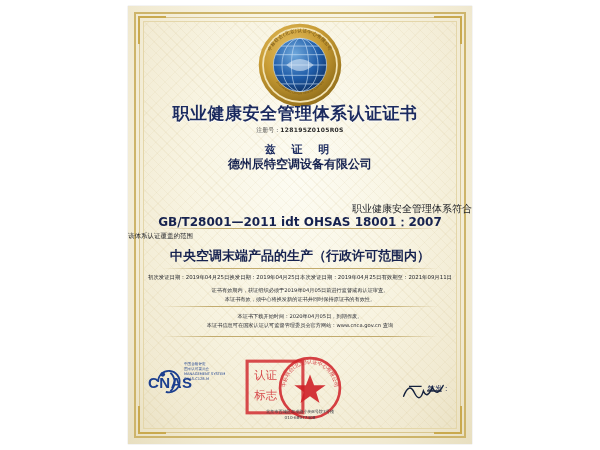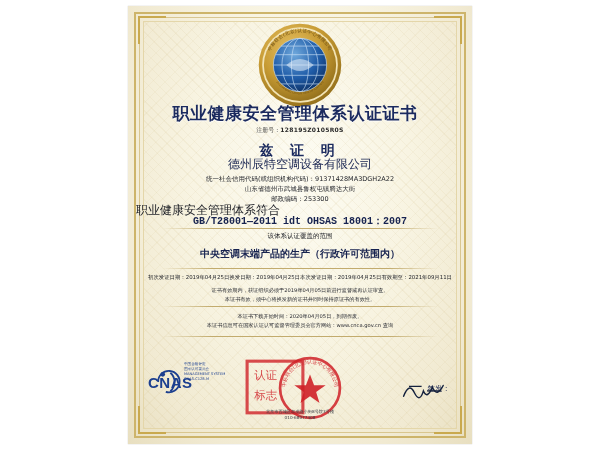--- a/index.html
+++ b/index.html
@@ -98,88 +98,86 @@
     color: #2b2b2b;
   }
   .cert-no-row .lbl { color: #444; }
   .cert-no-row .val { font-weight: bold; letter-spacing: .3px; }
 
   .sub-title {
     position: absolute;
     top: 136px;
     left: 0; right: 0;
     text-align: center;
-    font-size: 14px;
+    font-size: 11px;
     font-weight: bold;
     color: #1b2a5e;
     letter-spacing: 6px;
   }
 
   
   .company {
     position: absolute;
     top: 150px;
     left: 0; right: 0;
     text-align: center;
     font-size: 12px;
-    font-weight: normal;
+    font-weight: bold;
     color: #16224f;
   }
   .idblock {
     position: absolute;
     top: 168px;
     left: 28px; right: 28px;
     text-align: center;
     font-size: 6.5px;
     line-height: 1.55;
     color: #23252b;
   }
   .scope-head {
     position: absolute;
     top: 196px;
-    left: 8px; right: 0;
-    text-align: left;
+    left: 16px; right: 0;
+    text-align: right;
+    font-size: 10px;
+    color: #23252b;
+  }
+  .standard {
+    position: absolute;
+    top: 208px;
+    left: 0; right: 0;
+    text-align: center;
     font-size: 12px;
-    color: #23252b;
-  }
-  .standard {
-    position: absolute;
-    top: 208px;
-    left: 0; right: 0;
-    text-align: center;
-    font-size: 10px;
     font-weight: bold;
     color: #16224f;
-    font-family: Liberation Mono, monospace;
   }
   .rule {
     position: absolute;
     left: 34px; right: 34px;
     height: 1px;
     background: linear-gradient(90deg, transparent, #c2ab6d 18%, #c2ab6d 82%, transparent);
   }
   .rule.r1 { top: 222px; }
   .rule.r2 { top: 262px; }
   .rule.r3 { top: 300px; }
   .rule.r4 { top: 330px; }
 
   .scope-note {
     position: absolute;
     top: 226px;
     left: 0; right: 0;
-    text-align: center;
     font-size: 6.5px;
     color: #23252b;
   }
   .scope-body {
     position: absolute;
     top: 240px;
     left: 24px; right: 24px;
     text-align: center;
-    font-size: 10px;
+    font-size: 13px;
     font-weight: bold;
     line-height: 1.6;
     color: #16224f;
   }
   .dates {
     position: absolute;
     top: 268px;
     left: 20px; right: 20px;
     display: flex;
     justify-content: space-between;
@@ -327,25 +325,20 @@
     <div class="main-title">职业健康安全管理体系认证证书</div>
 
     <div class="cert-no-row">
       <span class="lbl">注册号：</span><span class="val">128195Z0105R0S</span>
     </div>
 
     <div class="sub-title">兹 证 明</div>
 
     <div class="company">德州辰特空调设备有限公司</div>
 
-    <div class="idblock">
-      <div>统一社会信用代码(或组织机构代码)：91371428MA3DGH2A22</div>
-      <div>山东省德州市武城县鲁权屯镇腾达大街</div>
-      <div>邮政编码：253300</div>
-    </div>
 
     <div class="scope-head">职业健康安全管理体系符合</div>
     <div class="standard">GB/T28001—2011 idt OHSAS 18001：2007</div>
 
     <div class="rule r1"></div>
 
     <div class="scope-note">该体系认证覆盖的范围</div>
 
     <div class="scope-body">
       <div>中央空调末端产品的生产（行政许可范围内）</div>

